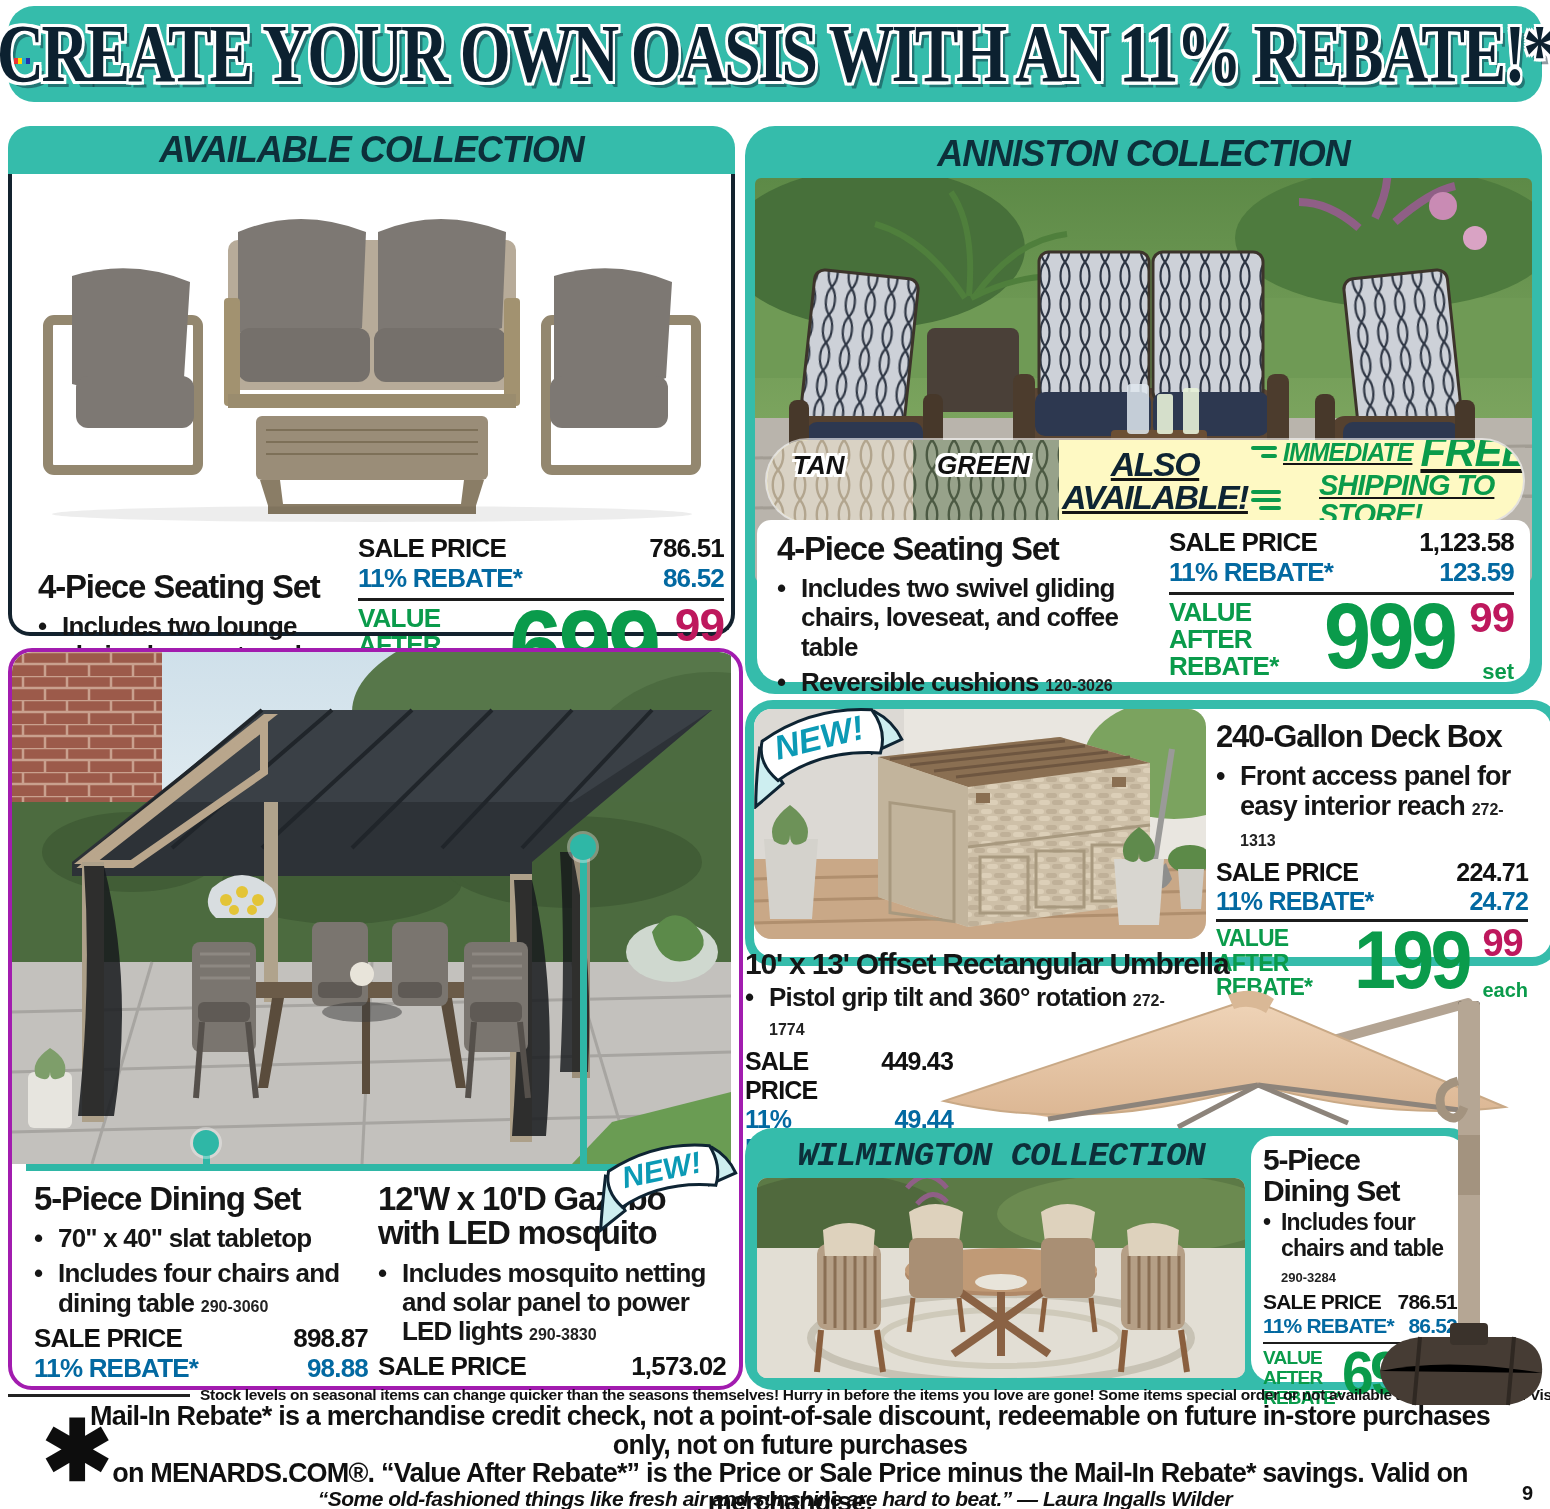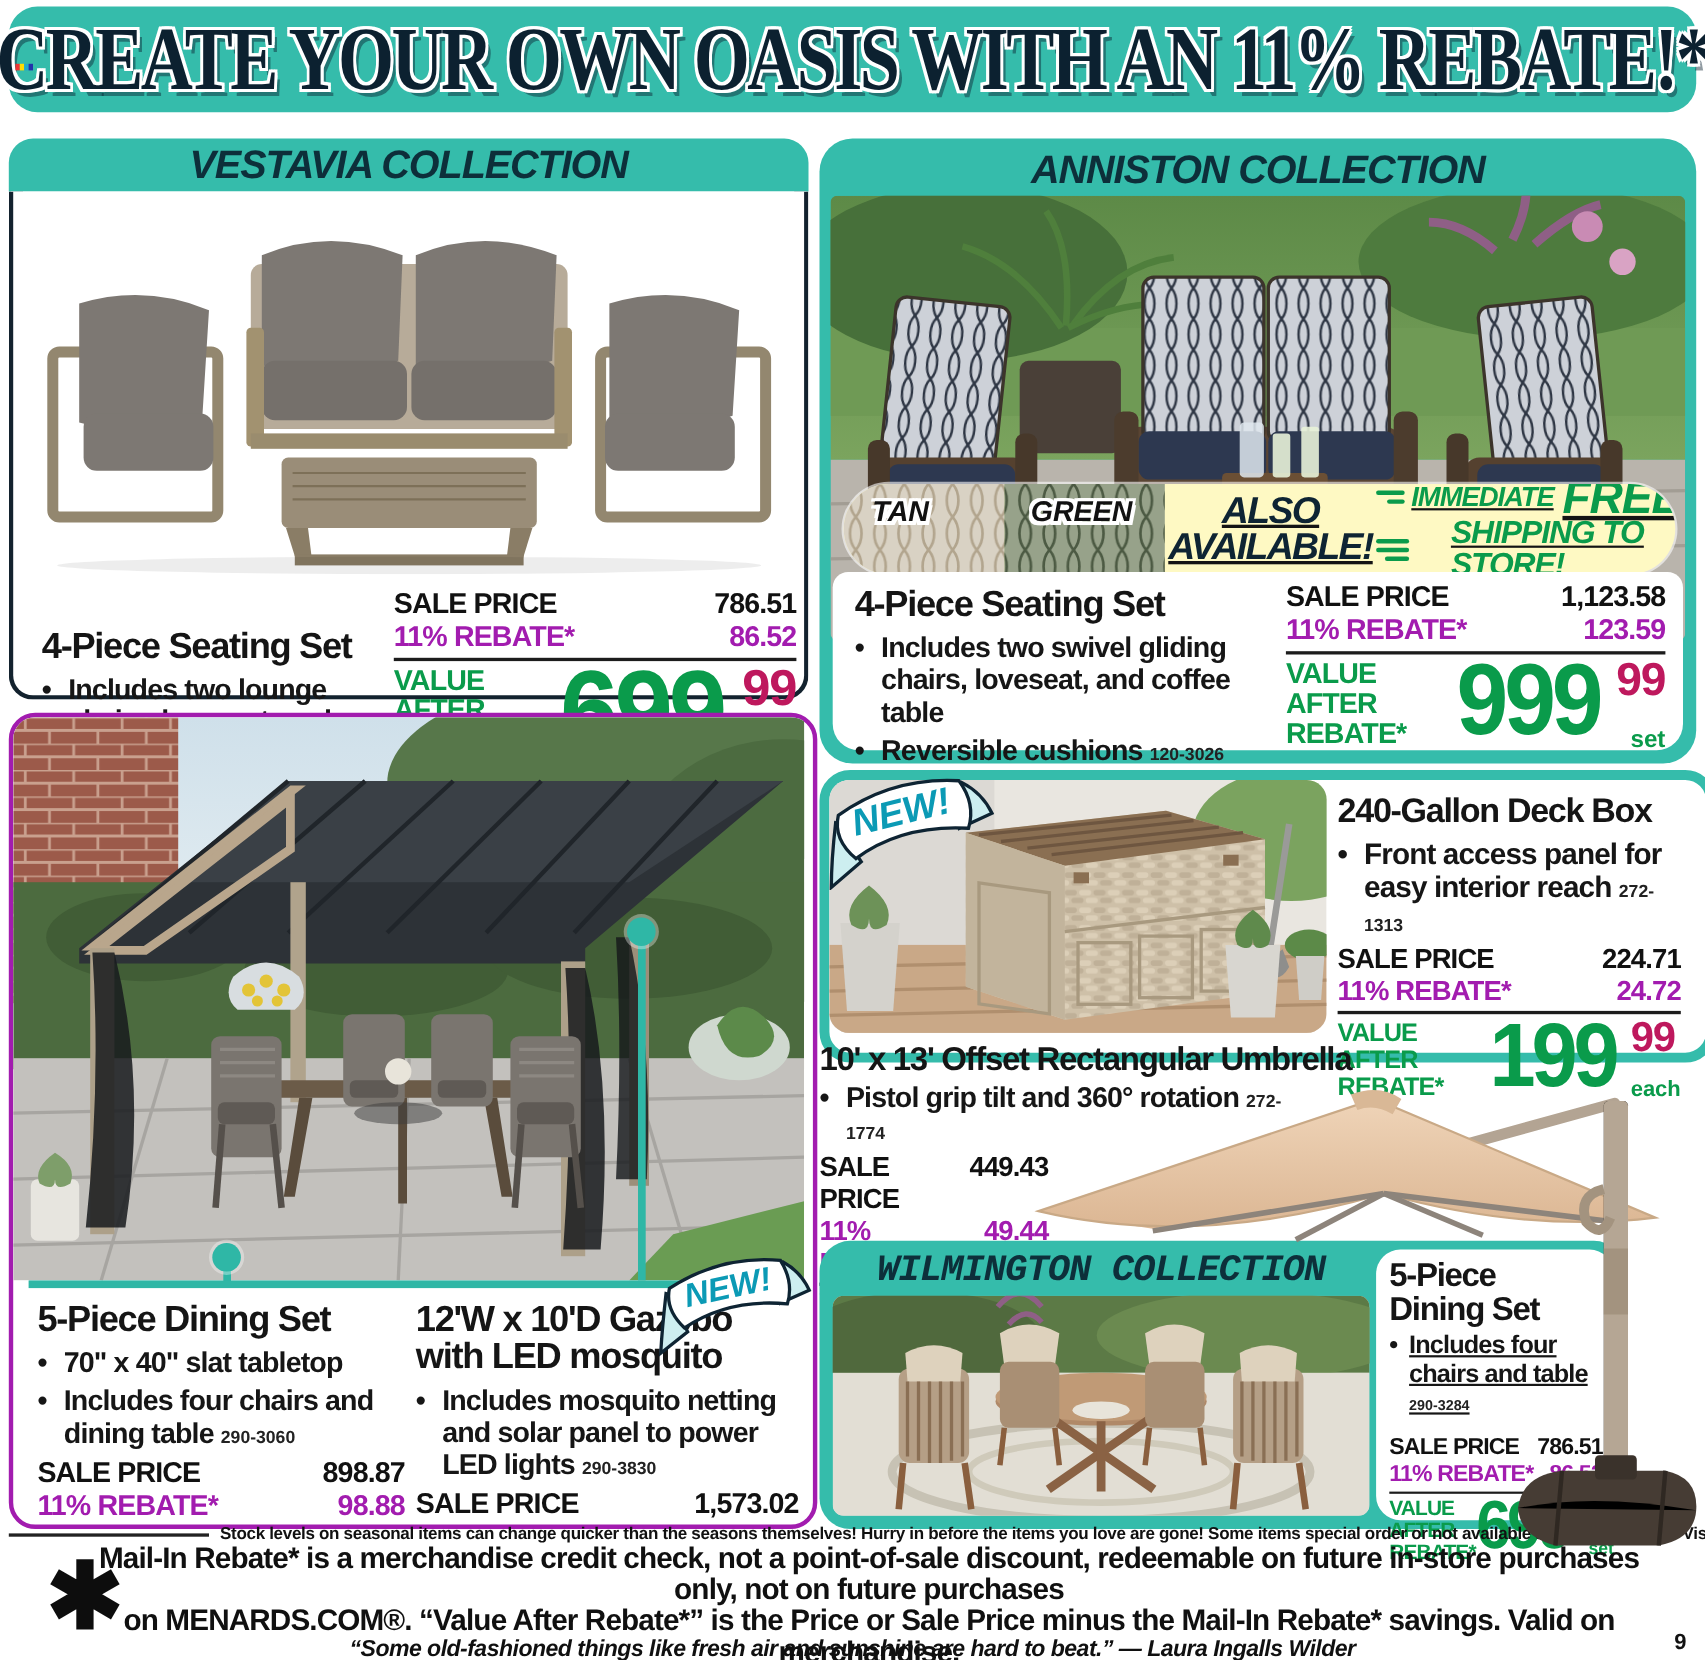--- a/index.html
+++ b/index.html
@@ -18,21 +18,21 @@
 
   
   .collection-title{font-style:italic;font-weight:bold;font-size:36px;letter-spacing:-1px;color:#0d2f3a;white-space:nowrap;}
   .prod-title{font-weight:bold;font-size:33px;letter-spacing:-1.2px;color:#151515;line-height:1.04;}
   .bullets{margin:8px 0 0 0;padding:0;list-style:none;}
   .bullets li{font-weight:bold;font-size:26px;letter-spacing:-0.8px;line-height:1.12;margin-bottom:6px;position:relative;padding-left:24px;color:#161616;}
   .bullets li::before{content:"•";position:absolute;left:0;top:0;}
   .sku{font-size:16px;font-weight:bold;color:#222;letter-spacing:0;}
   .rows{display:flex;flex-direction:column;}
   .row{display:flex;justify-content:space-between;font-weight:bold;font-size:26px;letter-spacing:-0.8px;line-height:1.15;color:#111;}
-  .row.green,.green{color:#a21caf;gap:13px;}
+  .row.green,.green{color:#0369a1;gap:13px;}
   .rule{height:3px;background:#1c1c1c;margin:4px 0 4px 0;}
   .varprice{display:flex;align-items:flex-start;}
   .var{display:flex;flex-direction:column;font-weight:bold;color:#0a9b4b;font-size:26px;line-height:1.05;letter-spacing:-0.8px;}
   .bp{display:flex;align-items:flex-start;margin-left:auto;}
   .bp .d{font-weight:bold;color:#0a9b4b;letter-spacing:-4px;line-height:0.82;display:inline-block;transform:scaleX(0.92);transform-origin:left top;}
   .bp .ce{display:flex;flex-direction:column;margin-left:4px;}
   .bp .c{font-weight:bold;color:#be185d;line-height:0.9;letter-spacing:-1px;}
   .bp .u{font-weight:bold;color:#0a9b4b;align-self:flex-end;}
   .sz-xl .d{font-size:104px;} .sz-xl .c{font-size:46px;} .sz-xl .u{font-size:23px;margin-top:26px;}
   .sz-lg .d{font-size:92px;}  .sz-lg .c{font-size:42px;}  .sz-lg .u{font-size:22px;margin-top:22px;}
@@ -83,21 +83,21 @@
   #um-rule{width:400px;}
   #um-vp{width:402px;}
 
   
   #wilmington-card{left:745px;top:1128px;width:732px;height:262px;background:#35bcab;border-radius:28px;}
   #wilmington-card .hdr{position:absolute;left:6px;top:6px;width:500px;height:44px;display:flex;align-items:center;justify-content:center;font-family:Liberation Mono, monospace;}
   #w-photo{left:12px;top:50px;width:488px;height:200px;border-radius:10px;overflow:hidden;}
   #w-panel{left:506px;top:8px;width:216px;height:246px;background:#fff;border-radius:22px;}
   #w-inner{position:absolute;left:12px;top:8px;right:10px;}
   #w-inner .prod-title{font-size:30px;}
-  #w-inner .bullets li{font-size:23px;padding-left:18px;margin-bottom:16px;text-decoration:underline;}
+  #w-inner .bullets li{font-size:23px;padding-left:18px;margin-bottom:2px;}
   #w-inner .row{font-size:21px;}
   #w-inner .var{font-size:19px;}
 
   
   #gazebo-card{left:8px;top:648px;width:727px;height:734px;border:4px solid #a21caf;border-radius:24px;background:#fff;overflow:hidden;}
   #gz-photo{left:0;top:0;width:719px;height:512px;}
   .callout-line{position:absolute;width:7px;background:#2fb7a6;}
   .callout-dot{position:absolute;width:26px;height:26px;border-radius:50%;background:#2fb7a6;box-shadow:0 0 0 3px rgba(255,255,255,.35);}
   #gz-hr{position:absolute;left:14px;top:512px;width:600px;height:7px;background:#2fb7a6;}
   #dining-block{left:22px;top:530px;width:334px;}
@@ -124,21 +124,21 @@
   </div>
   <div class="abs" id="reg-mark">
     <i style="background:#e33;"></i>
       <i style="background:#fd0;"></i>
       <i style="background:#2ac;"></i>
       <i style="background:#23a;"></i>
   </div>
 
   <div class="abs" id="vestavia-card">
     <div class="hdr">
-      <span class="collection-title">VESTAVIA COLLECTION</span>
+      <span class="collection-title">AVAILABLE COLLECTION</span>
     </div>
     <div class="bdy">
       <svg class="abs" style="left:8px;top:6px;" width="704" height="342" viewBox="0 0 704 342">
 
         <g stroke="#93876f" stroke-width="10" fill="none">
           <rect x="28" y="140" width="150" height="150" rx="6"></rect>
           <rect x="526" y="140" width="150" height="150" rx="6"></rect>
         </g>
         <g fill="#7d7873">
           <path d="M52 96 q60 -18 118 6 l-6 96 q-56 22 -112 6 Z"></path>

